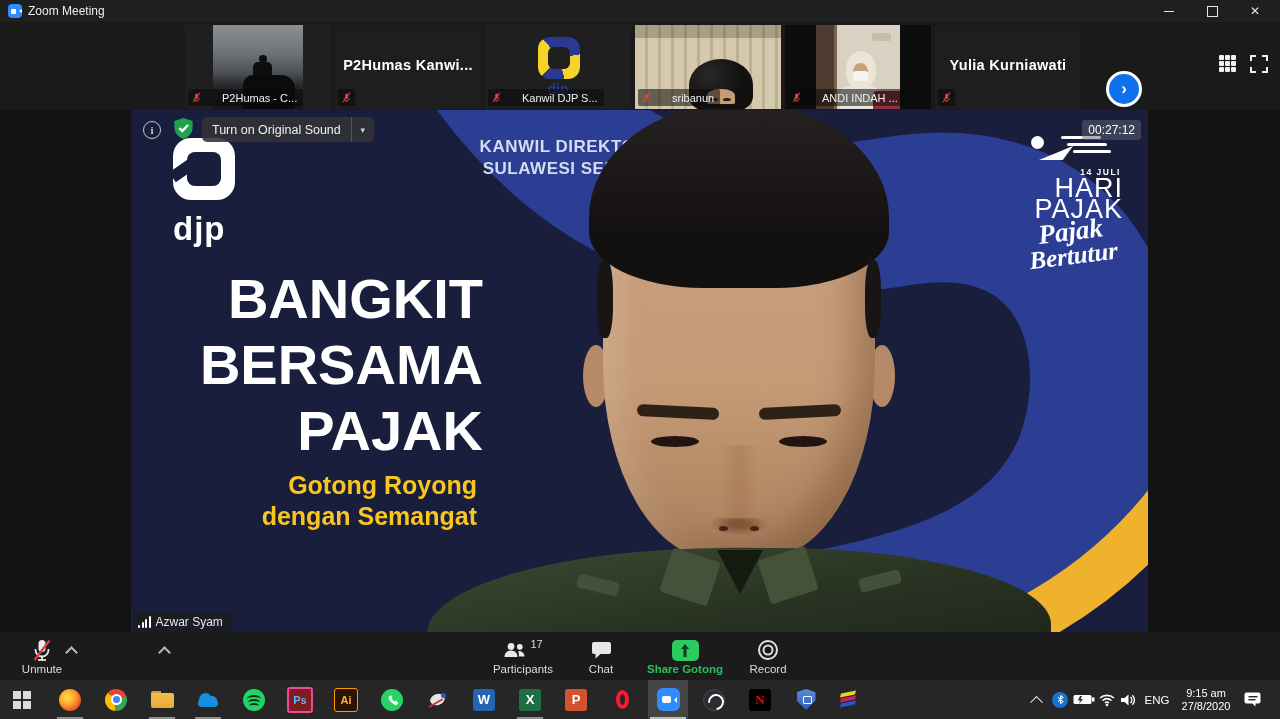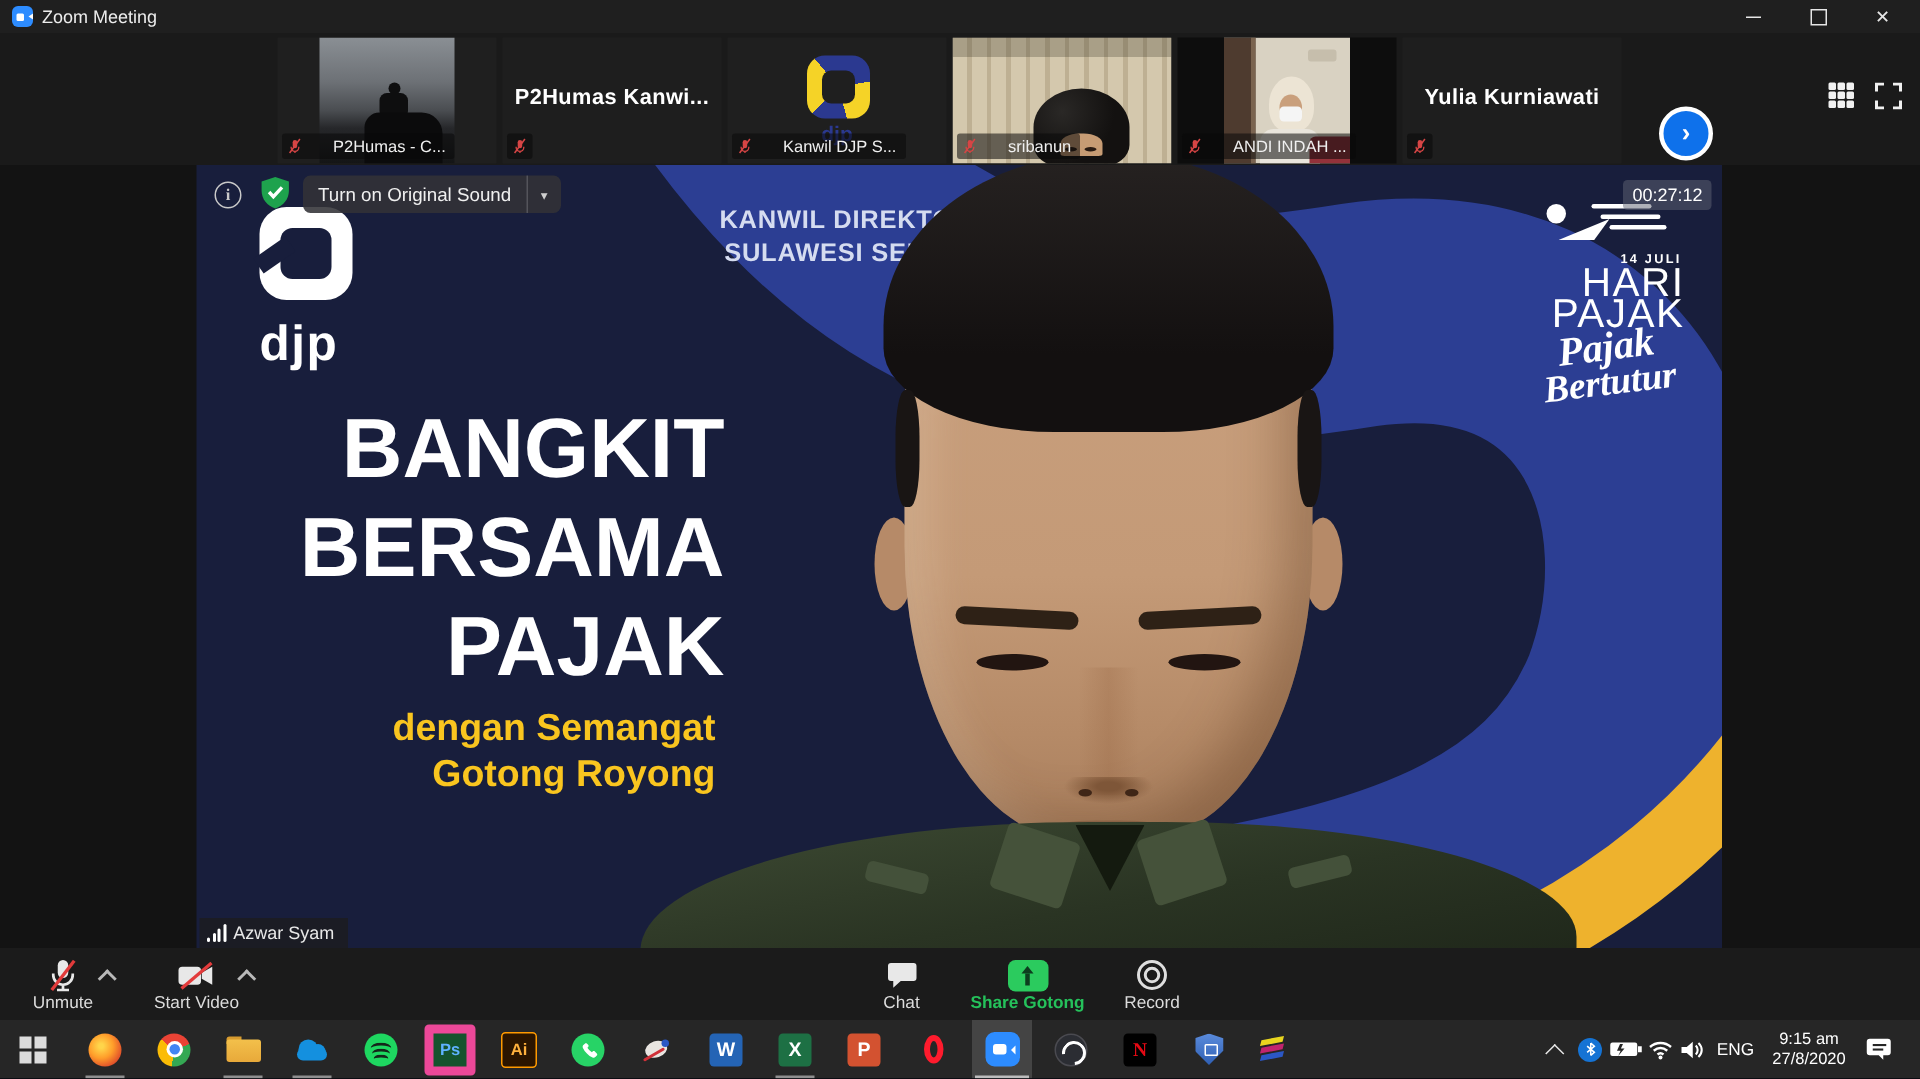--- a/index.html
+++ b/index.html
@@ -391,22 +391,22 @@
         <div class="djp-text">djp</div>
       </div>
 
       <div id="headline">
         <div>BANGKIT</div>
         <div>BERSAMA</div>
         <div>PAJAK</div>
       </div>
 
       <div id="tagline">
+        <div>Gotong Royong</div>
         <div>dengan Semangat</div>
-        <div>Gotong Royong</div>
       </div>
 
       <div id="hari-pajak">
         <div id="hp-icon">
           <i class="hd"></i>
             <i class="wg"></i>
             <i class="l1"></i>
             <i class="l2"></i>
             <i class="l3"></i>
         </div>
@@ -481,34 +481,36 @@
           <line x1="6" y1="21" x2="14" y2="21" stroke="#e8e8e8" stroke-width="1.8"></line>
           <line x1="2.5" y1="21" x2="17.5" y2="1.5" stroke="#e23b3b" stroke-width="2.2"></line>
         </svg>
       </div>
       <div class="tlabel">Unmute</div>
     </div>
     <div class="chev" style="left:67px;">
         <b></b>
       </div>
 
-    <div class="tool" style="left:88px;width:86px;">
-      <div class="ticon">
-        <svg width="26" height="19" viewBox="0 0 26 19">
-          <rect x="1" y="3.5" width="15" height="12" rx="2.5" fill="#e8e8e8"></rect>
-          <path d="M16.5 7.5 L23.5 3.5 V15.5 L16.5 11.5 Z" fill="#e8e8e8"></path>
-          <line x1="3" y1="18" x2="23" y2="1" stroke="#e23b3b" stroke-width="2.2"></line>
-        </svg>
-      </div>
-      <div class="tlabel">Start Video</div>
-    </div>
     <div class="chev" style="left:160px;">
         <b></b>
       </div>
 
+    <div class="tool" style="left:473px;width:100px;">
+      <div class="ticon">
+        <svg width="24" height="20" viewBox="0 0 24 20">
+          <circle cx="8" cy="6.5" r="3.4" fill="#e8e8e8"></circle>
+          <path d="M1.5 17 C1.5 12.5 5 10.5 8 10.5 C11 10.5 14.5 12.5 14.5 17 Z" fill="#e8e8e8"></path>
+          <circle cx="16.8" cy="6.8" r="2.9" fill="#e8e8e8"></circle>
+          <path d="M15.5 10.9 C18.5 10.9 21.5 12.7 21.5 16.6 L16 16.6 Z" fill="#e8e8e8"></path>
+        </svg>
+        <span class="pcount">17</span>
+      </div>
+      <div class="tlabel">Participants</div>
+    </div>
 
     <div class="tool" style="left:561px;width:80px;">
       <div class="ticon">
         <svg width="21" height="19" viewBox="0 0 21 19">
           <path d="M3 1 h15 a2 2 0 0 1 2 2 v8 a2 2 0 0 1 -2 2 h-8.5 l-5 4.5 v-4.5 h-1.5 a2 2 0 0 1 -2 -2 v-8 a2 2 0 0 1 2 -2 z" fill="#e8e8e8"></path>
         </svg>
       </div>
       <div class="tlabel">Chat</div>
     </div>
 
@@ -567,21 +569,21 @@
         </span>
       </div>
     <div class="tbtile" style="left:234px;">
         <span class="spot">
           <i></i>
           <u></u>
           <s></s>
         </span>
       </div>
     <div class="tbtile" style="left:280px;">
-      <span class="lettersq" style="background:#14532d;border:6px solid #ec4899;color:#5fb2ff;font-size:11px;">Ps</span>
+      <span class="lettersq" style="background:#7f1d1d;border:2px solid #ec4899;color:#5fb2ff;font-size:11px;">Ps</span>
     </div>
     <div class="tbtile" style="left:326px;">
       <span class="lettersq" style="background:#2b1500;border:1px solid #ff9a00;color:#ffb13d;font-size:11px;">Ai</span>
     </div>
     <div class="tbtile" style="left:372px;">
       <span class="wa">
         <svg width="13" height="13" viewBox="0 0 16 16">
             <path d="M6.6 3.4 c-.5 -.5 -1.3 -.5 -1.8 0 L3.6 4.6 c-.6 .6 -.8 1.5 -.4 2.3 c1.5 3.2 4.7 6.4 7.9 7.9 c.8 .4 1.7 .2 2.3 -.4 l1.2 -1.2 c.5 -.5 .5 -1.3 0 -1.8 l-1.6 -1.6 c-.5 -.5 -1.3 -.5 -1.8 0 l-.6 .6 c-1.3 -.8 -2.9 -2.4 -3.7 -3.7 l.6 -.6 c.5 -.5 .5 -1.3 0 -1.8 Z" fill="#fff"></path>
           </svg>
       </span>

